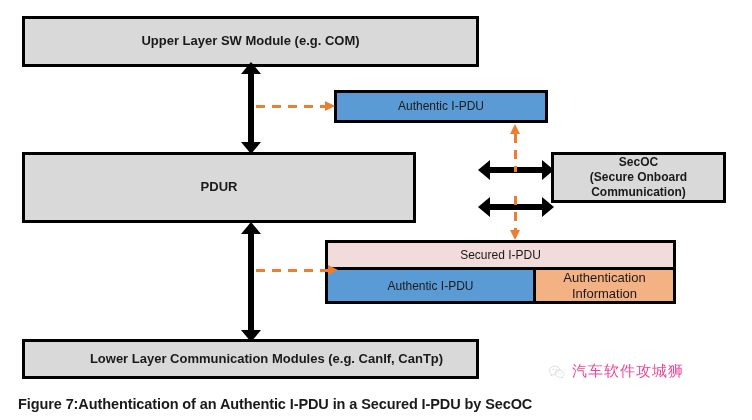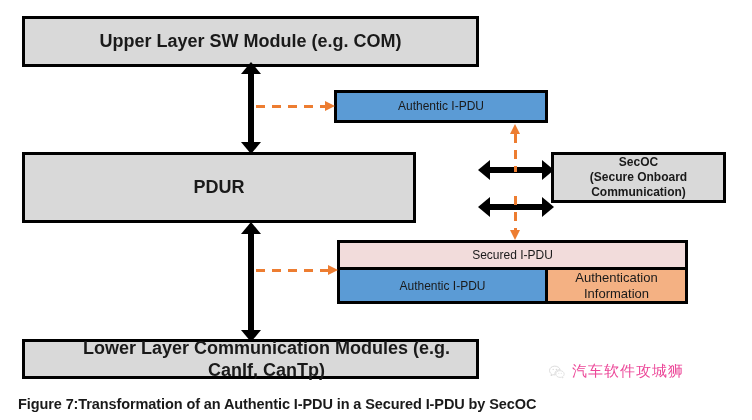--- a/index.html
+++ b/index.html
@@ -26,40 +26,40 @@
     display: flex;
     align-items: center;
     justify-content: center;
     text-align: center;
     color: #1a1a1a;
     line-height: 1.25;
   }
   .module {
     background: #d9d9d9;
     font-weight: bold;
-    font-size: 18px;
+    font-size: 13px;
   }
 
   
   #upper-layer { left: 22px;  top: 16px;  width: 457px; height: 51px; }
   #pdur        { left: 22px;  top: 152px; width: 394px; height: 71px; }
   #lower-layer { left: 22px;  top: 339px; width: 457px; height: 40px; padding-left: 32px; }
   #secoc       { left: 551px; top: 152px; width: 175px; height: 51px; font-size: 12px; font-weight: bold; }
 
   #authentic-ipdu-top {
     left: 334px; top: 90px; width: 214px; height: 33px;
     background: #5b9bd5;
     font-weight: normal;
     font-size: 12px;
   }
 
   
   #secured-ipdu {
     position: absolute;
-    left: 337px; top: 240px; width: 351px; height: 64px;
+    left: 325px; top: 240px; width: 351px; height: 64px;
     box-sizing: border-box;
     border: 3px solid #000000;
     background: #5eead4;
   }
   #secured-ipdu-header {
     position: absolute;
     left: 0; top: 0; right: 0; height: 24px;
     background: #f2dcdb;
     display: flex; align-items: center; justify-content: center;
     font-size: 12px; color: #1a1a1a;
@@ -297,21 +297,21 @@
   <div class="od-v" style="left:510px; top:124px; height:48px;">
     <div class="tip-up"></div>
     <div class="dash" style="top:10px;"></div>
   </div>
 
   <div class="od-v" style="left:510px; top:196px; height:44px;">
     <div class="dash" style="bottom:10px;"></div>
     <div class="tip-dn"></div>
   </div>
 
-  <div id="caption">Figure 7:Transformation of an Authentic I-PDU in a Secured I-PDU by SecOC</div>
+  <div id="caption">Figure 7:Authentication of an Authentic I-PDU in a Secured I-PDU by SecOC</div>
 
   <div id="watermark">
     <svg class="wm-logo" viewBox="0 0 24 24">
       <path d="M9 4.2C5.1 4.2 2 6.8 2 10c0 1.8 1 3.4 2.6 4.5L4 17l2.6-1.4c.8.2 1.6.3 2.4.3h.5c-.2-.5-.3-1.1-.3-1.6 0-3 2.9-5.4 6.5-5.4h.5C15.6 6.3 12.6 4.2 9 4.2z" fill="none" stroke="#d5d5d5" stroke-width="1.1"></path>
       <circle cx="6.9" cy="8.6" r="0.85" fill="#d5d5d5"></circle>
       <circle cx="11.1" cy="8.6" r="0.85" fill="#d5d5d5"></circle>
       <path d="M16 10.2c-3.1 0-5.6 2-5.6 4.5 0 2.5 2.5 4.5 5.6 4.5.7 0 1.3-.1 1.9-.3l2.1 1.1-.5-1.9c1.3-.8 2.1-2 2.1-3.4 0-2.5-2.5-4.5-5.6-4.5z" fill="none" stroke="#dcdcdc" stroke-width="1.1"></path>
       <circle cx="14.4" cy="13.6" r="0.7" fill="#dcdcdc"></circle>
       <circle cx="17.7" cy="13.6" r="0.7" fill="#dcdcdc"></circle>
     </svg>

